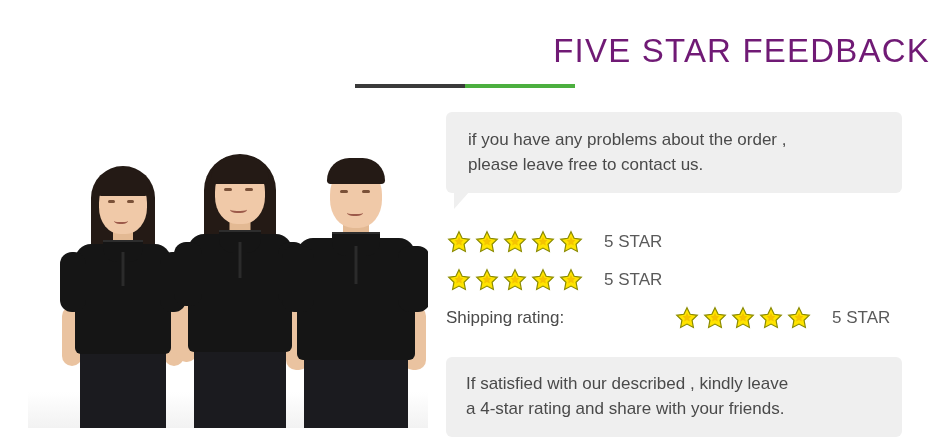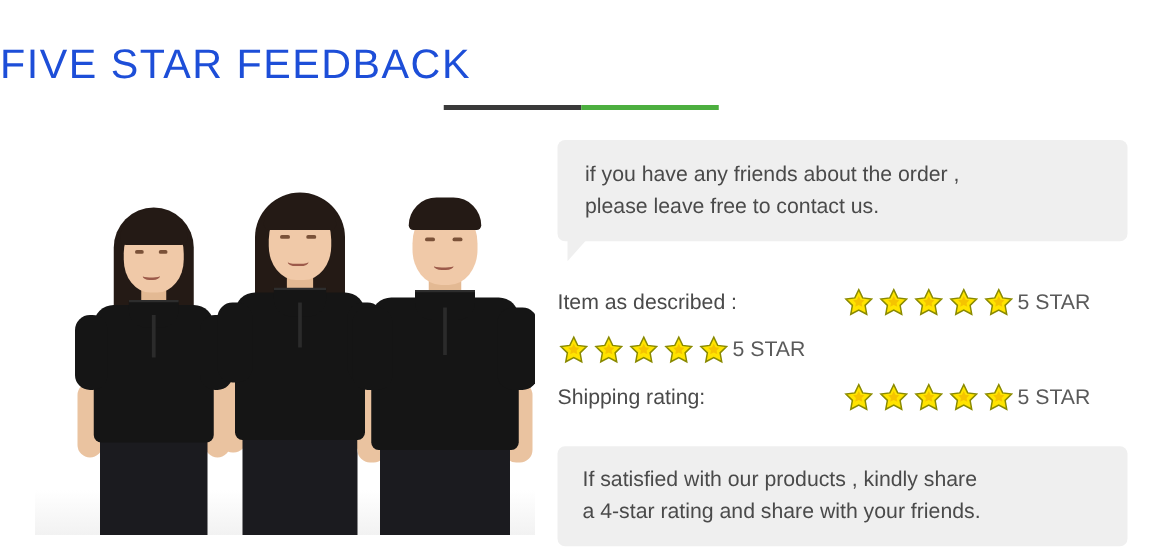--- a/index.html
+++ b/index.html
@@ -20,24 +20,24 @@
     background: #ffffff;
     box-sizing: border-box;
   }
 
   
   .title {
     position: absolute;
     top: 32px;
     left: 0;
     width: 930px;
-    text-align: left;
+    text-align: right;
     font-size: 33px;
     letter-spacing: 1.2px;
-    color: #1d4ed8;
+    color: #701a75;
     font-weight: 400;
   }
   .underline {
     position: absolute;
     top: 84px;
     left: 50%;
     transform: translateX(-50%);
     width: 220px;
     height: 4px;
     display: flex;
@@ -207,20 +207,21 @@
     display: flex;
     gap: 2px;
     align-items: center;
   }
   .star {
     width: 26px;
     height: 26px;
     display: inline-block;
   }
   .rating-value {
+    margin-left: 18px;
     font-size: 17px;
     color: #5a5a5a;
     white-space: nowrap;
   }
 
   .bubble.bottom {
     margin-top: 20px;
     padding: 14px 16px 16px 20px;
   }
 </style>
@@ -288,28 +289,27 @@
       <div class="sleeve-r" style="right:10px; top:118px; width:32px; height:66px;"></div>
       <div class="arm-l" style="left:14px; top:178px; width:23px; height:64px;"></div>
       <div class="arm-r" style="right:14px; top:178px; width:23px; height:64px;"></div>
       <div class="pants" style="top:224px; width:104px; height:76px;"></div>
     </div>
   </div>
 
   <div class="right">
 
     <div class="bubble top">
-      <div>if you have any friends about the order ,</div>
+      <div>if you have any problems about the order ,</div>
       <div>please leave free to contact us.</div>
     </div>
 
     <div class="ratings">
 
       <div class="rating-row">
-        <div class="rating-label">Item as described :</div>
         <div class="stars">
           <span class="star"><svg viewBox="0 0 24 24" width="26" height="26">
                 <path d="M12 2.5l2.9 6.1 6.6.9-4.8 4.6 1.2 6.6L12 17.6 6.1 20.7l1.2-6.6L2.5 9.5l6.6-.9z" fill="#ffe400" stroke="#8a8a00" stroke-width="1.1"></path>
                 <path d="M12 7.2l1.3 2.7 2.9.4-2.1 2 .5 2.9-2.6-1.4-2.6 1.4.5-2.9-2.1-2 2.9-.4z" fill="#f5c400"></path>
               </svg></span>
           <span class="star"><svg viewBox="0 0 24 24" width="26" height="26">
                 <path d="M12 2.5l2.9 6.1 6.6.9-4.8 4.6 1.2 6.6L12 17.6 6.1 20.7l1.2-6.6L2.5 9.5l6.6-.9z" fill="#ffe400" stroke="#8a8a00" stroke-width="1.1"></path>
                 <path d="M12 7.2l1.3 2.7 2.9.4-2.1 2 .5 2.9-2.6-1.4-2.6 1.4.5-2.9-2.1-2 2.9-.4z" fill="#f5c400"></path>
               </svg></span>
           <span class="star"><svg viewBox="0 0 24 24" width="26" height="26">
@@ -377,18 +377,18 @@
                 <path d="M12 2.5l2.9 6.1 6.6.9-4.8 4.6 1.2 6.6L12 17.6 6.1 20.7l1.2-6.6L2.5 9.5l6.6-.9z" fill="#ffe400" stroke="#8a8a00" stroke-width="1.1"></path>
                 <path d="M12 7.2l1.3 2.7 2.9.4-2.1 2 .5 2.9-2.6-1.4-2.6 1.4.5-2.9-2.1-2 2.9-.4z" fill="#f5c400"></path>
               </svg></span>
         </div>
         <div class="rating-value">5 STAR</div>
       </div>
 
     </div>
 
     <div class="bubble bottom">
-      <div>If satisfied with our products ,  kindly share</div>
+      <div>If satisfied with our described ,  kindly leave</div>
       <div>a 4-star rating and share with your friends.</div>
     </div>
 
   </div>
 </div>
 
 </body></html>

